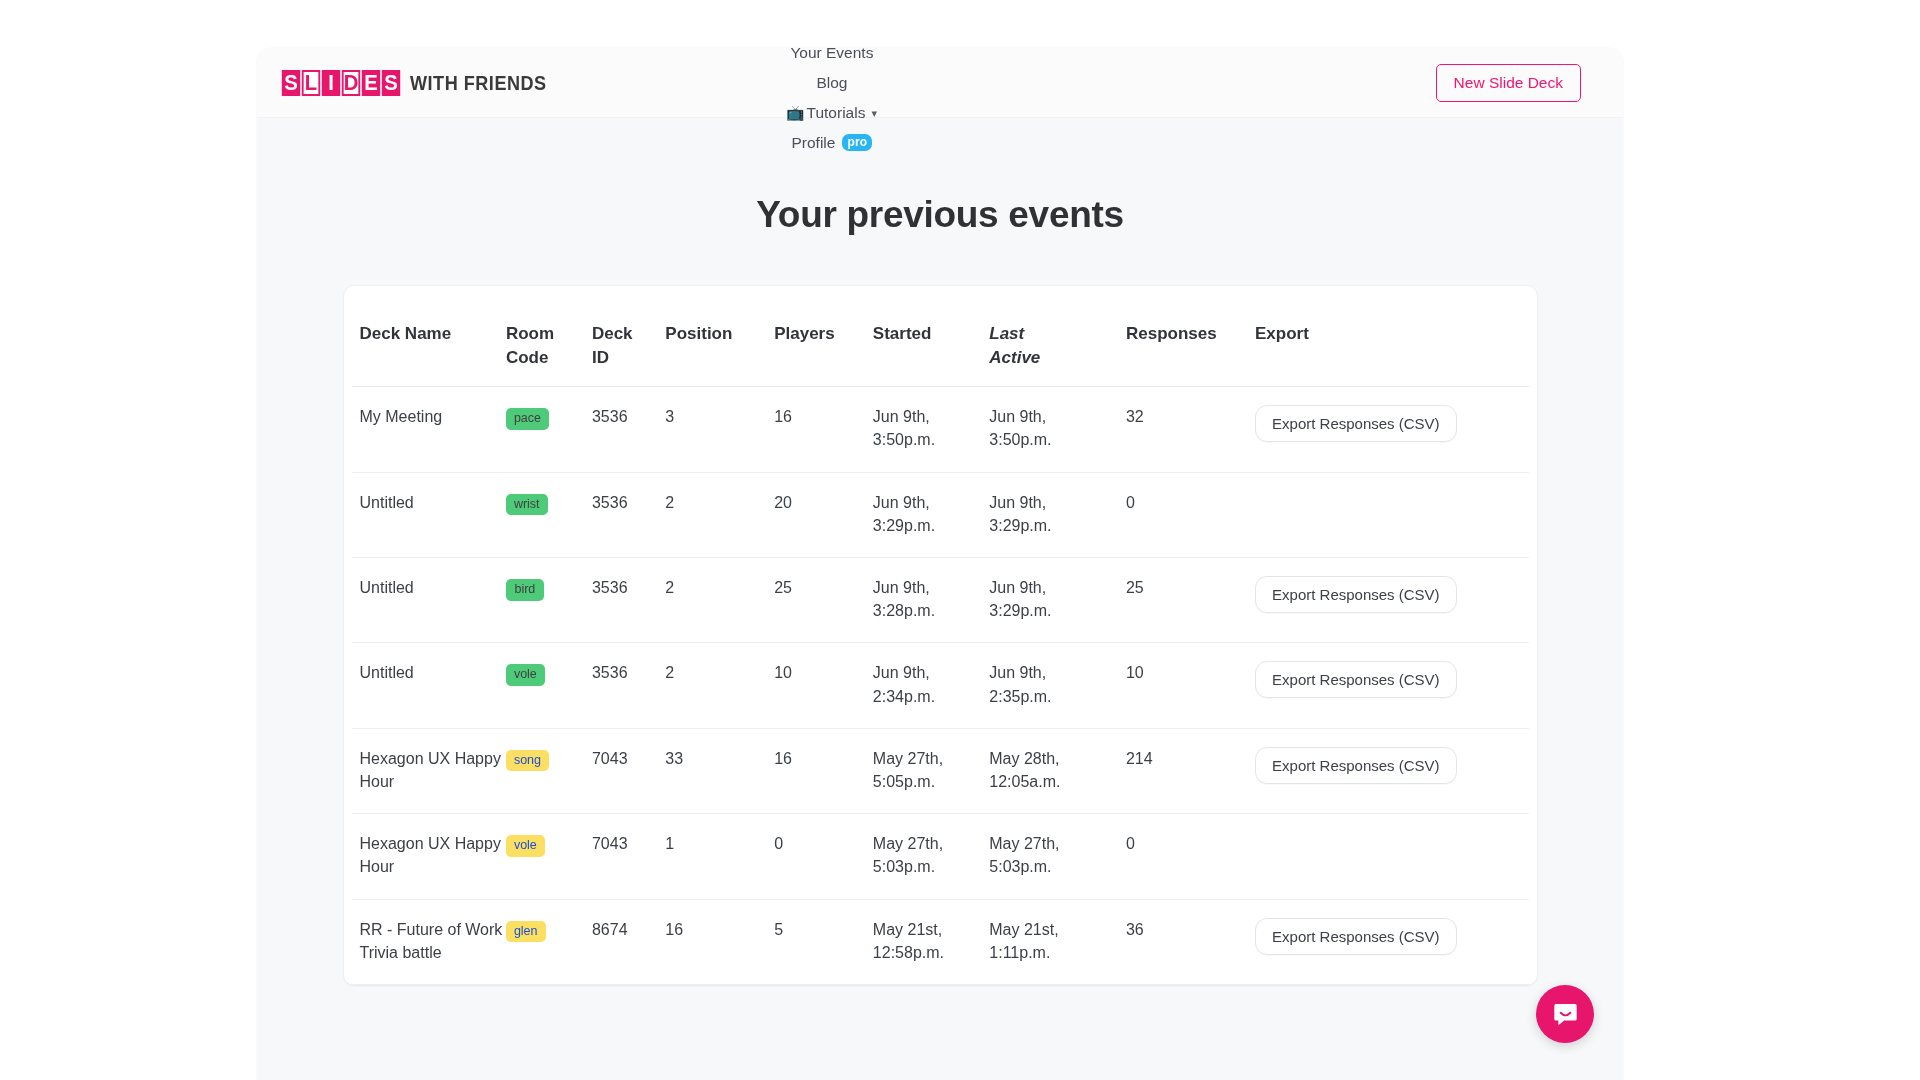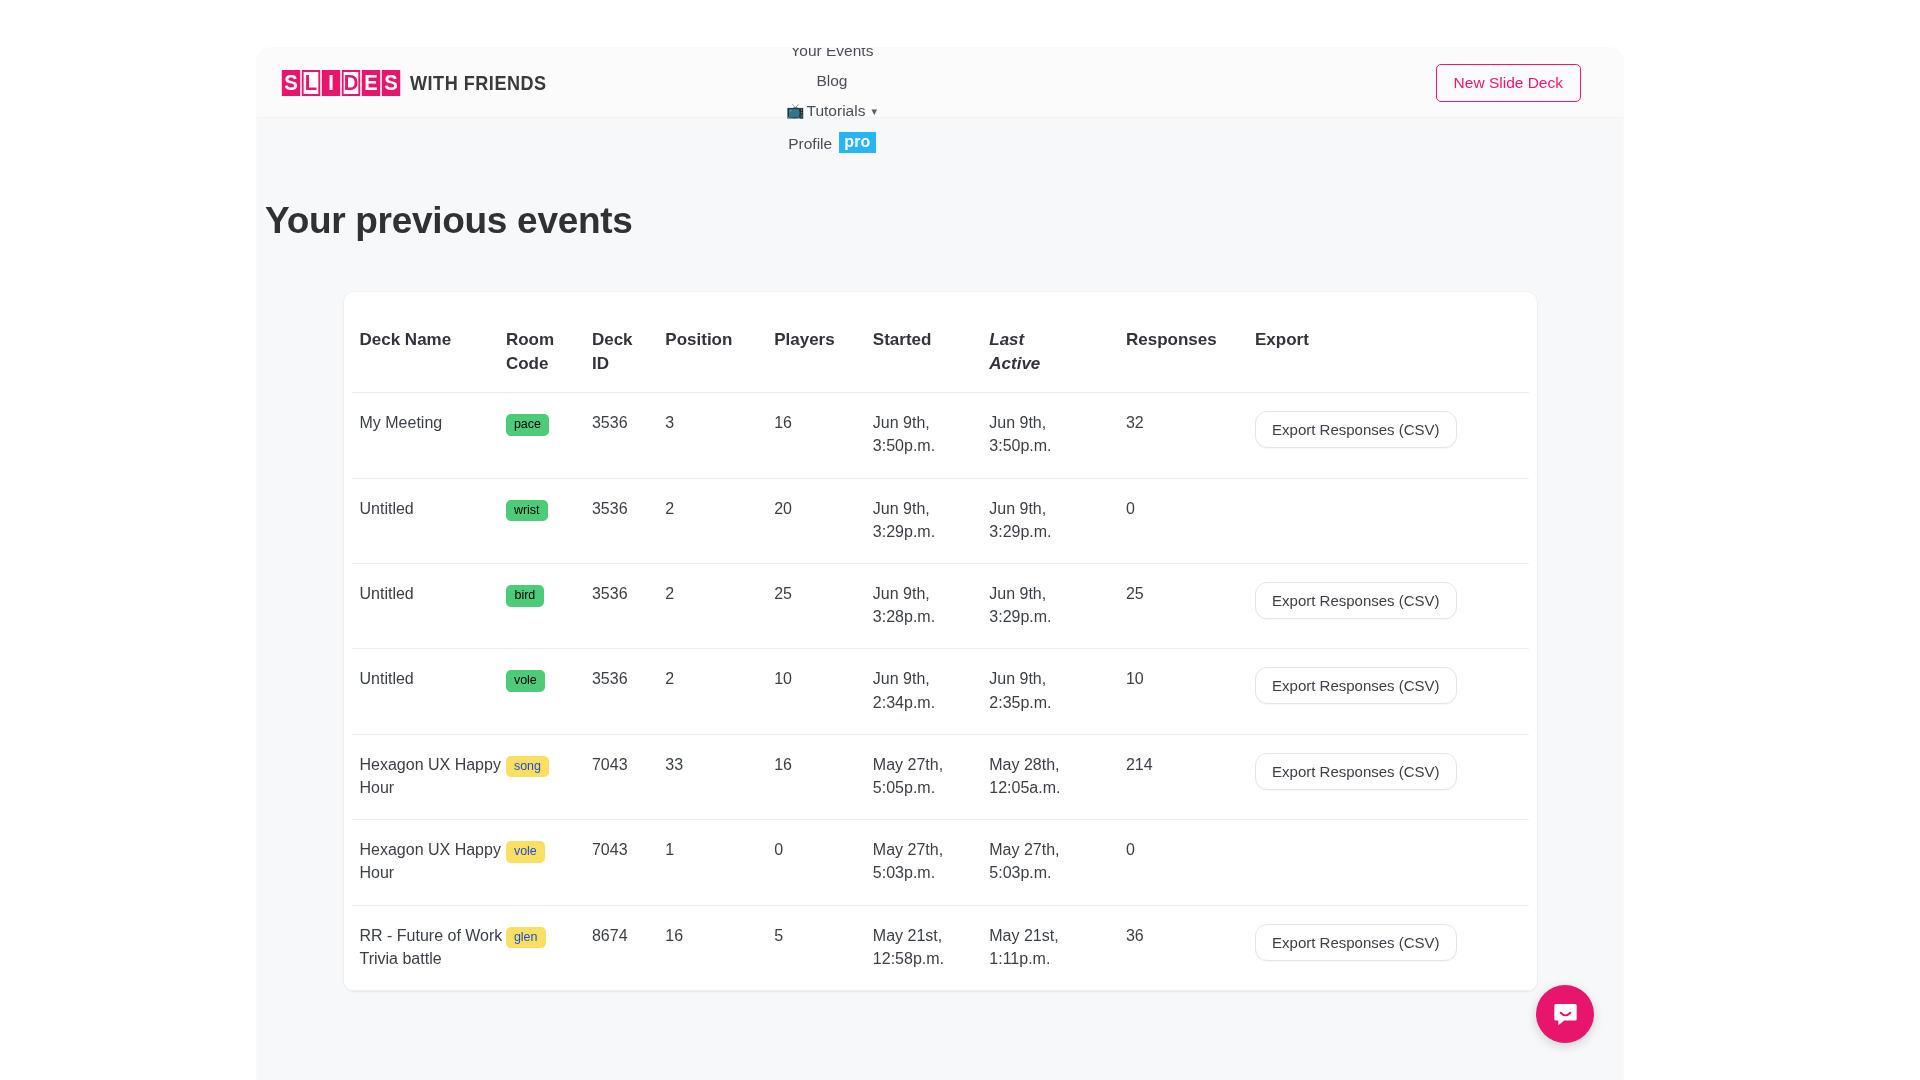--- a/index.html
+++ b/index.html
@@ -94,23 +94,23 @@
     margin-left: 6px;
     font-size: 11px;
     color: #5a5f66;
     position: relative;
     top: -1px;
   }
   .pro-badge {
     display: inline-block;
     background: #27b5f5;
     color: #ffffff;
-    font-size: 16px;
+    font-size: 12px;
     font-weight: bold;
-    border-radius: 0;
+    border-radius: 7px;
     padding: 1px 5px 2px 5px;
     margin-left: 7px;
     vertical-align: 2px;
     letter-spacing: 0.2px;
   }
 
   #nav-cta {
     margin-left: auto;
     text-decoration: underline;
   }
@@ -125,25 +125,25 @@
     font-family: "Liberation Sans", sans-serif;
     white-space: nowrap;
   }
 
   
   #main {
     position: relative;
     padding-top: 74px;
   }
   #page-title {
-    text-align: left;
+    text-align: center;
     font-size: 37px;
     font-weight: bold;
     color: #2f3135;
-    margin: 8px;
+    margin: 2px;
     letter-spacing: -0.3px;
   }
 
   
   #table-card {
     margin: 50px auto 0 auto;
     width: 1193px;
     background: #ffffff;
     border-radius: 10px;
     box-shadow: 0 1px 3px rgba(16,24,40,0.05), 0 0 0 1px rgba(16,24,40,0.018);
@@ -184,21 +184,21 @@
   col.c-play   { width: 78px;  }
   col.c-start  { width: 92px;  }
   col.c-last   { width: 108px; }
   col.c-resp   { width: 102px; }
   col.c-export { width: 216px; }
 
   th.pad-left, td.pad-left { padding-left: 8px; }
 
   .code-badge {
     display: inline-block;
-    color: #000000;
+    color: #404040;
     font-size: 12.5px;
     border-radius: 5px;
     padding: 4px 8px 5px 8px;
     line-height: 1;
     min-width: 22px;
     text-align: center;
   }
   .code-badge.green  { background: #4ecb79; }
   .code-badge.yellow { background: #fbdf62; color: #1d4ed8; }
 

